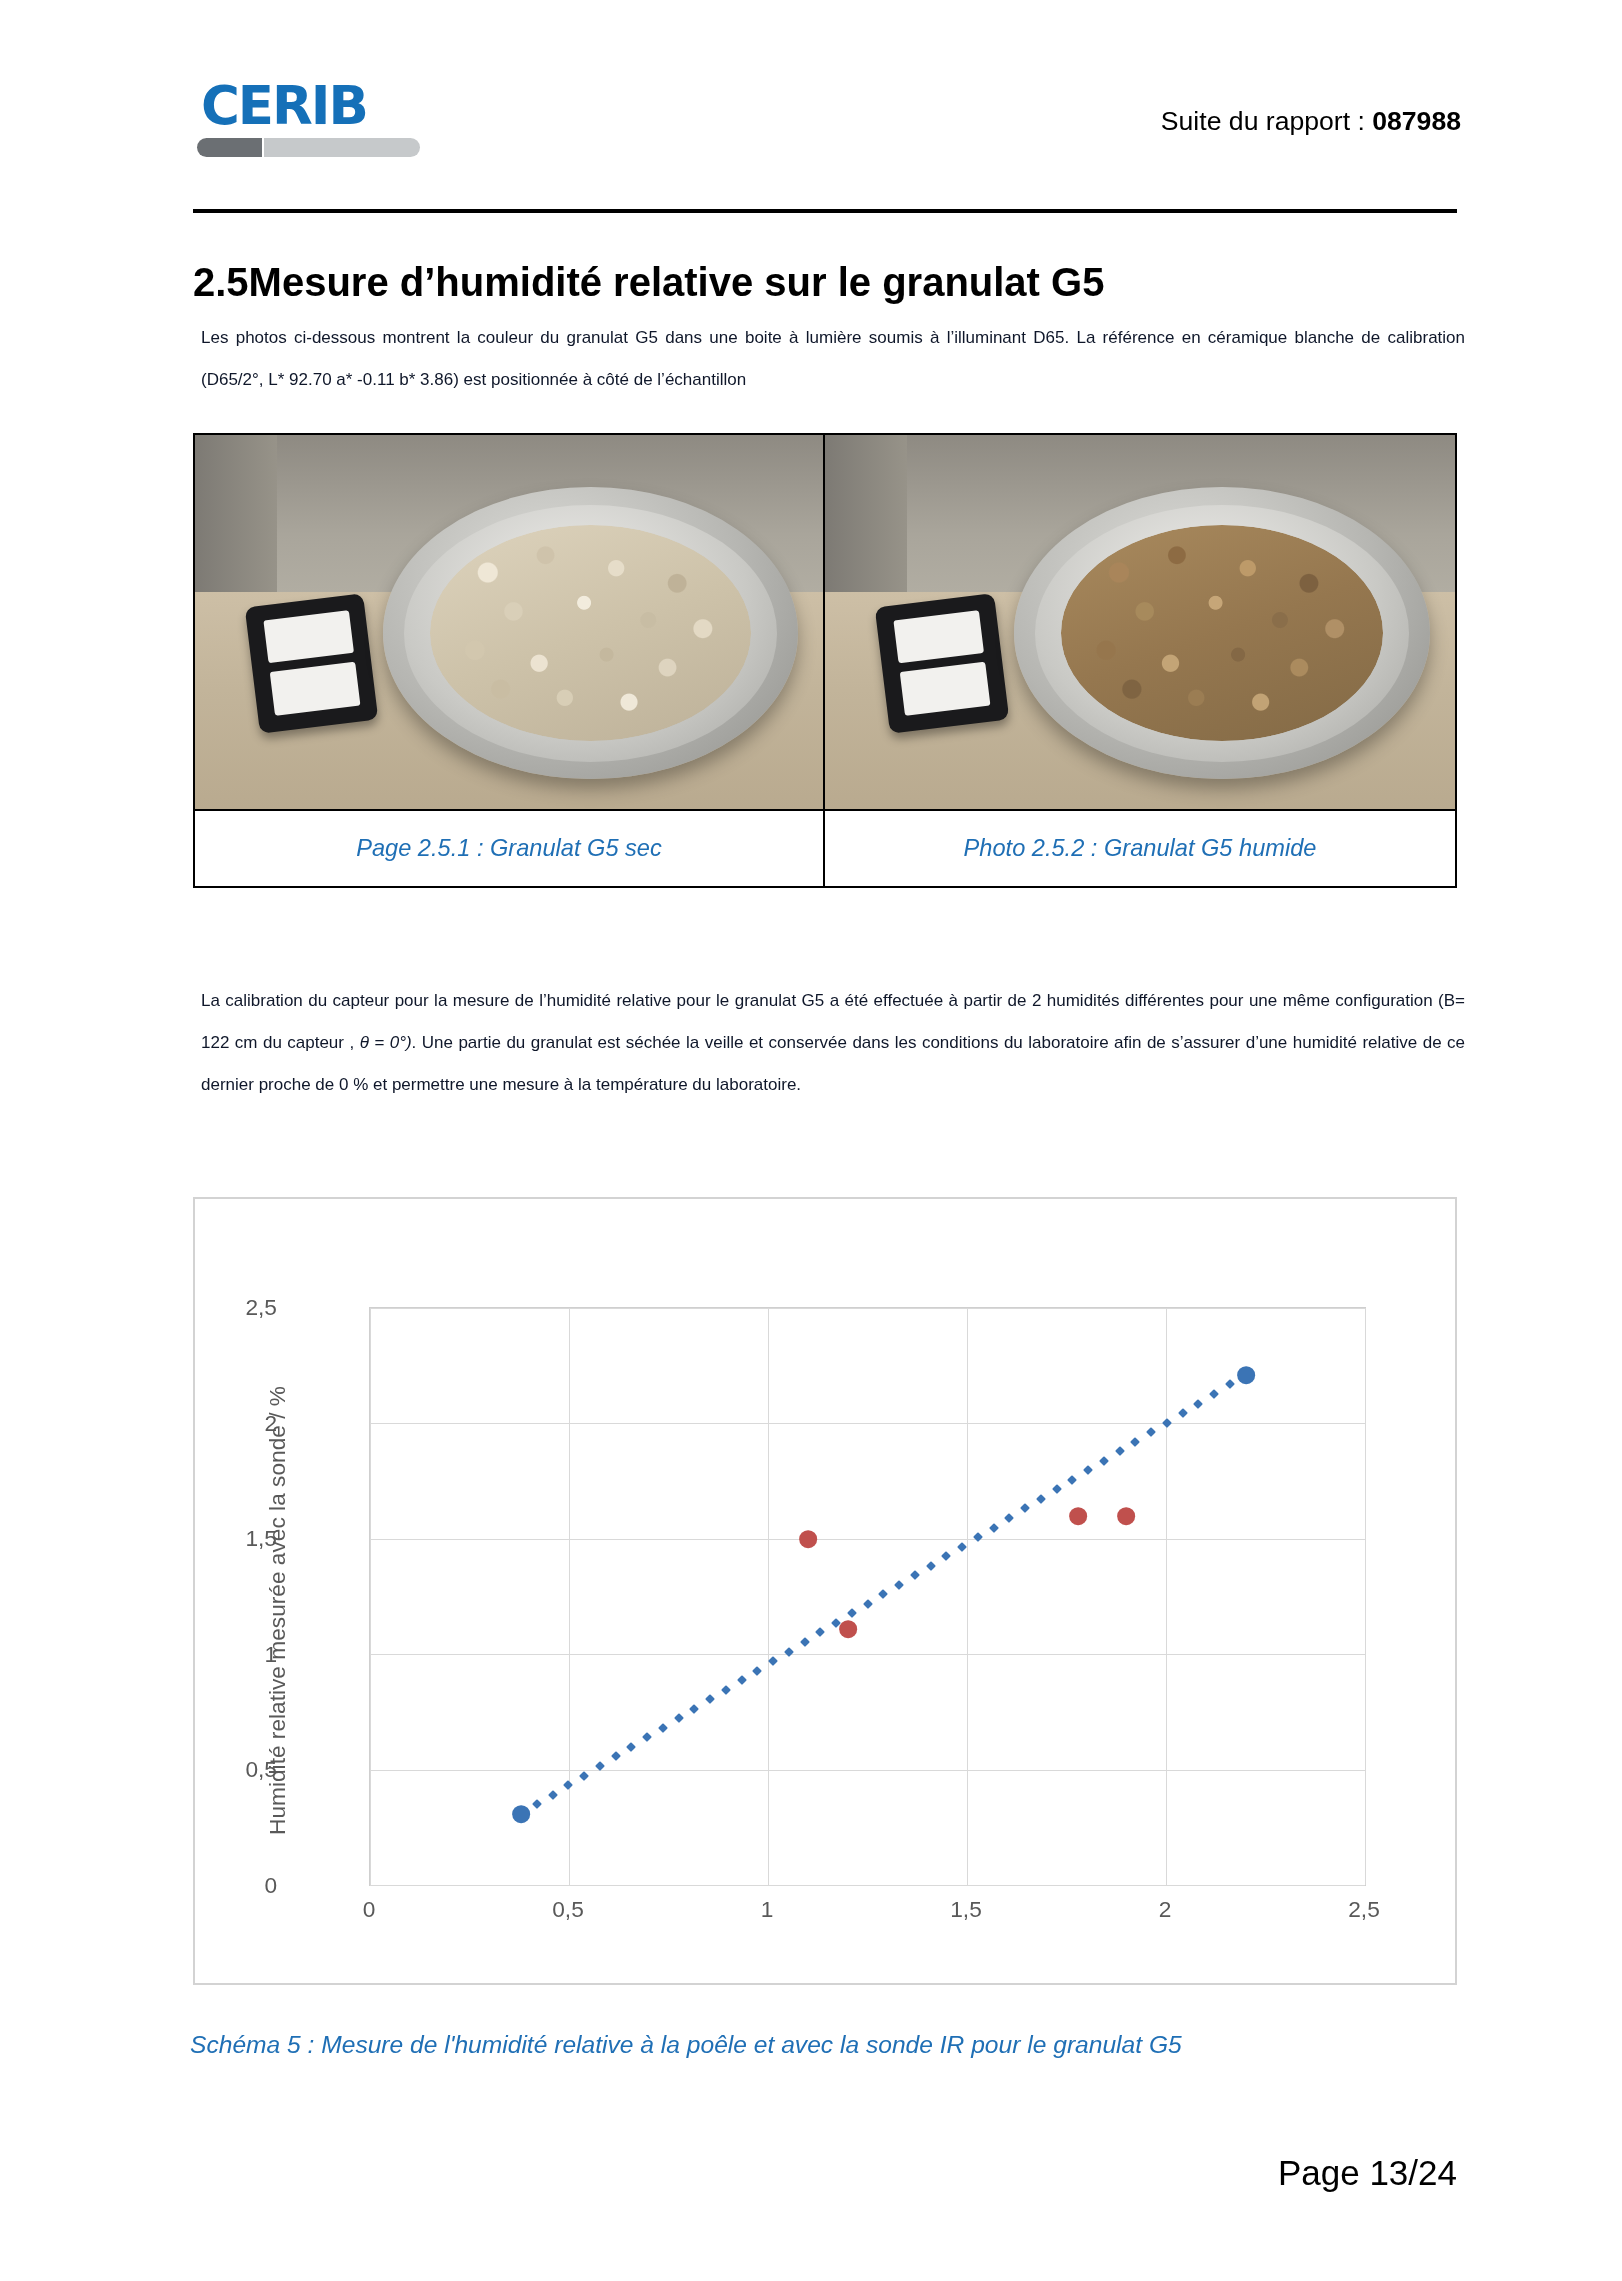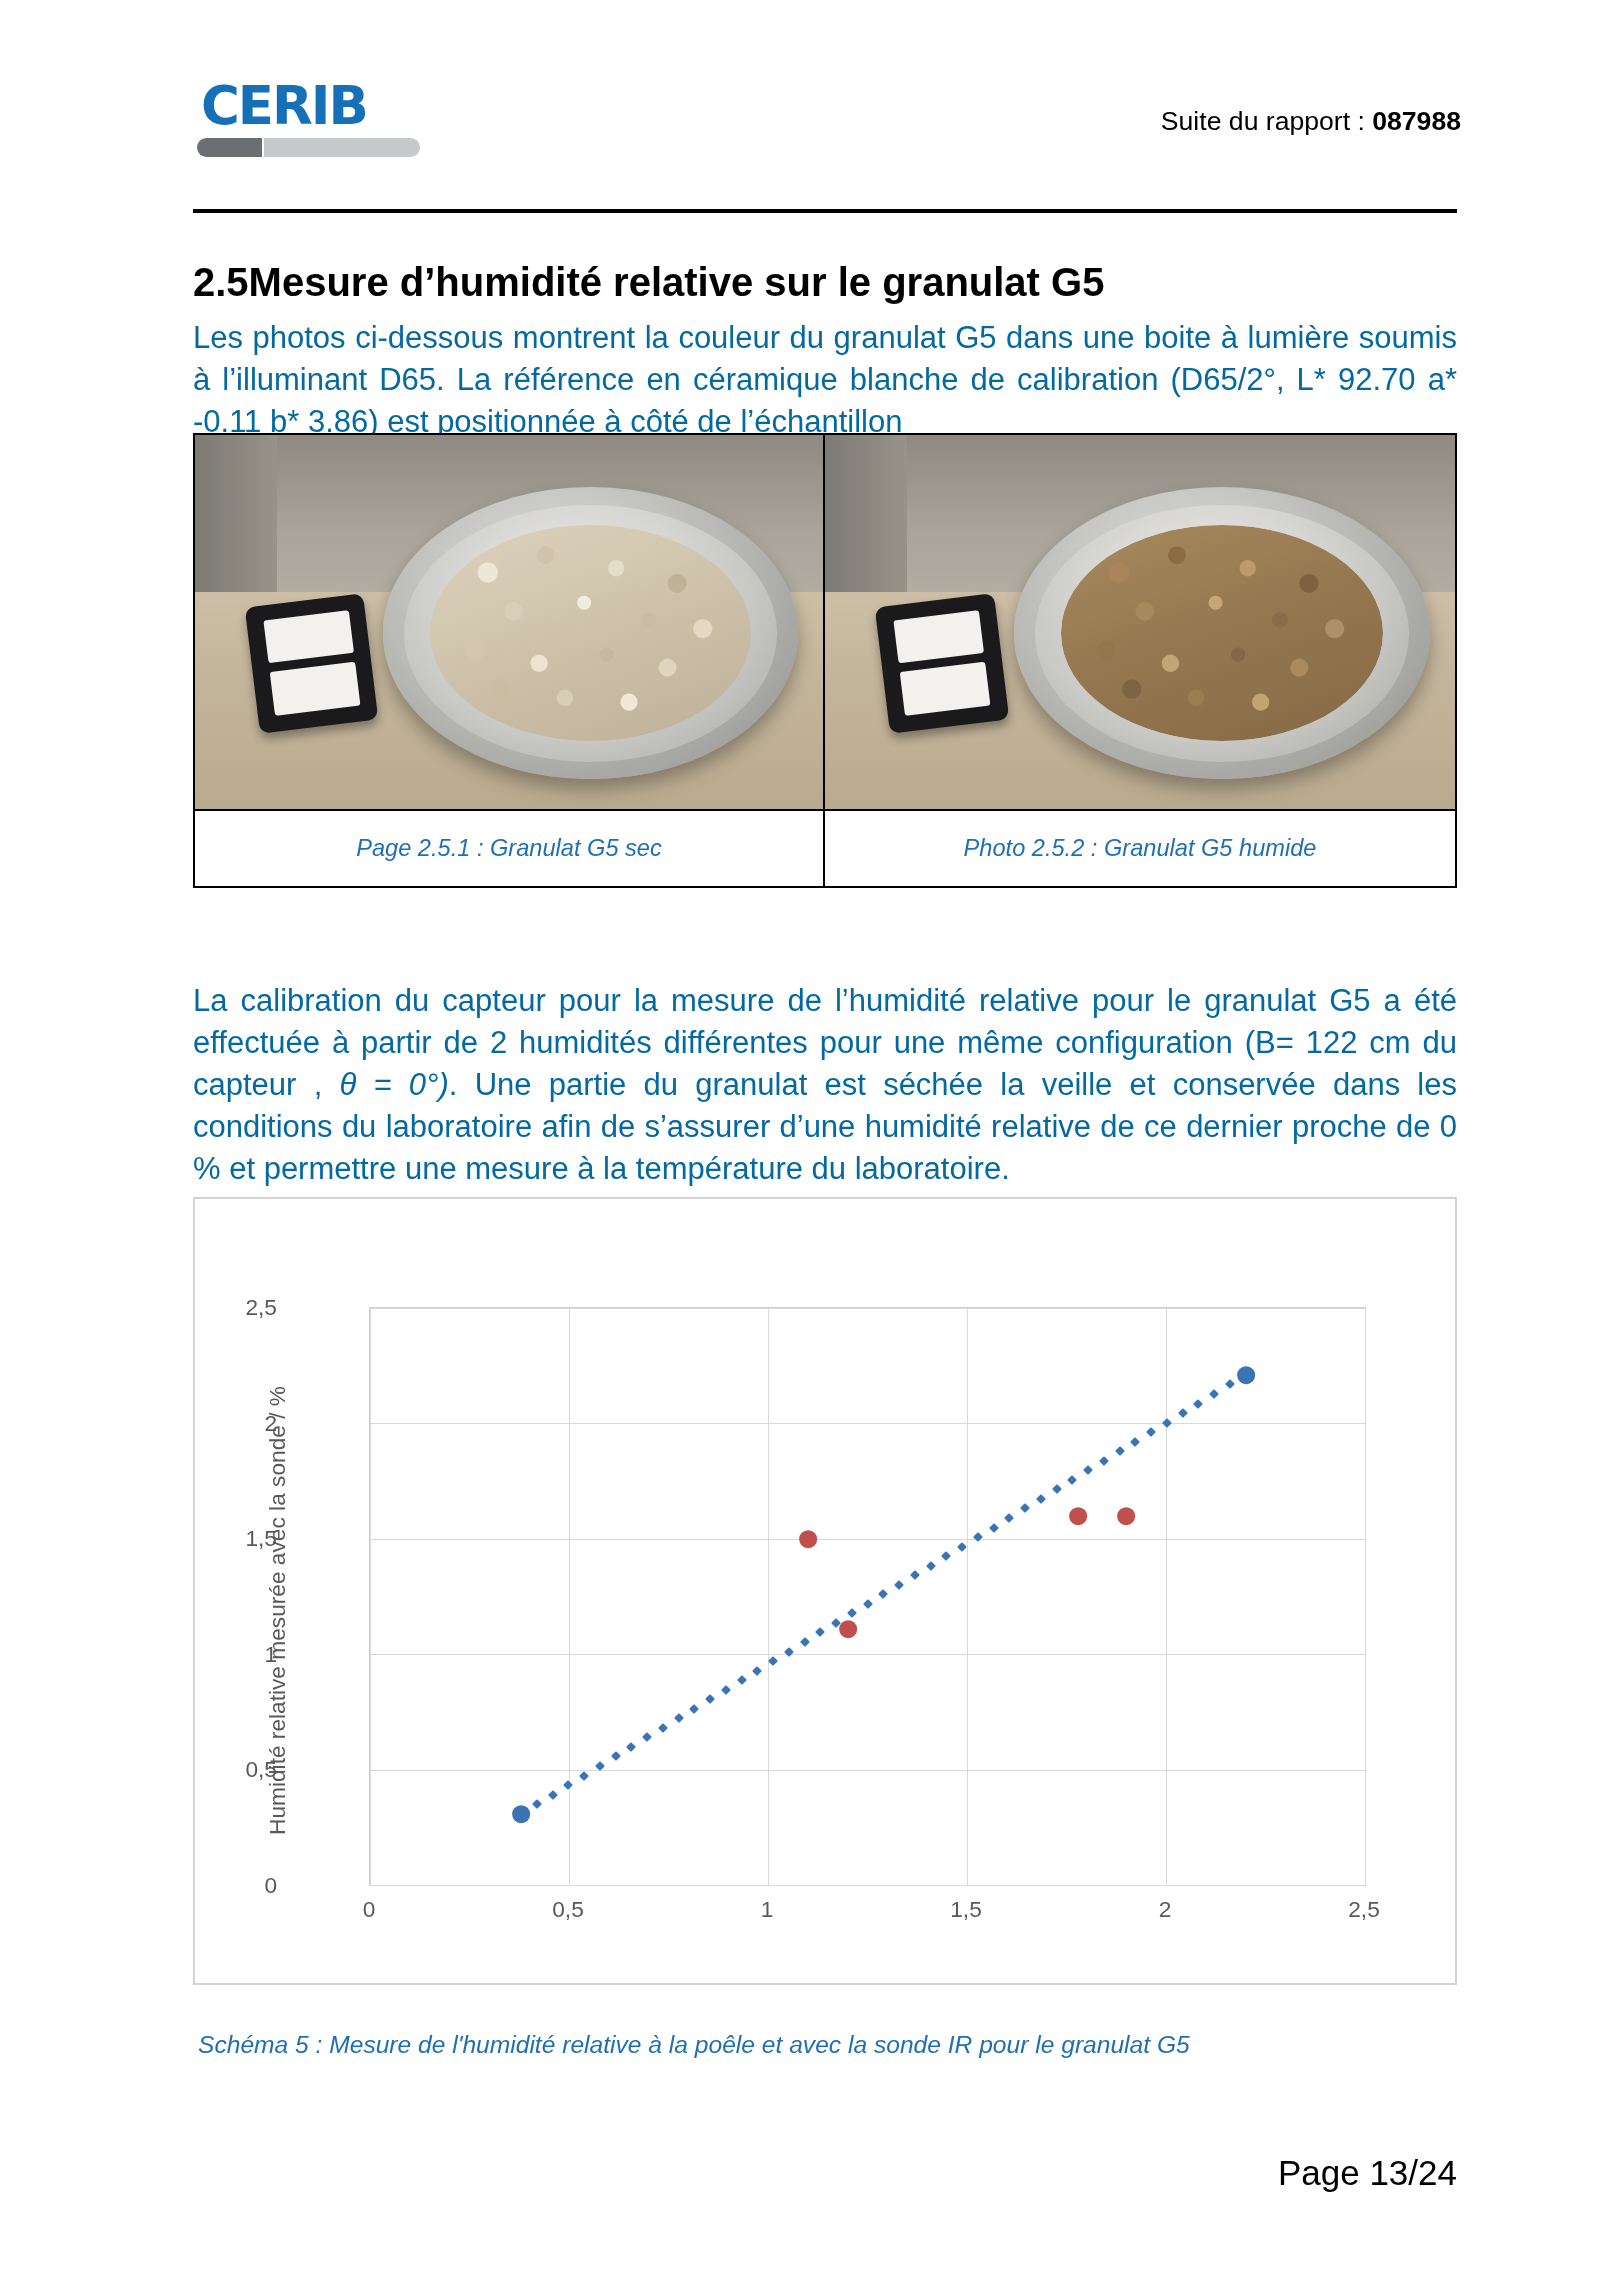--- a/index.html
+++ b/index.html
@@ -110,26 +110,26 @@
     font-size: 26.6px;
     font-weight: 700;
     color: #000;
     white-space: nowrap;
   }
   .h3 .num { display: inline-block; min-width: 99px; }
 
   
   .para {
     position: absolute;
-    left: 193px;
+    left: 201px;
     width: 1264px;
-    font-size: 31px;
+    font-size: 17px;
     line-height: 42px;
     text-align: justify;
-    color: #0369a1;
+    color: #0f172a;
   }
   .para.p1 { top: 317px; }
   .para.p2 { top: 980px; }
   .para .ital { font-style: italic; }
 
   
   .photo-block {
     position: absolute;
     left: 193px;
     top: 433px;
@@ -360,21 +360,21 @@
     width: 6.9px;
     height: 6.9px;
     background: #3b74b5;
     border-radius: 1px;
     transform: translate(-50%, -50%) rotate(45deg);
   }
 
   
   .fig-caption {
     position: absolute;
-    left: 198px;
+    left: 190px;
     top: 2031px;
     font-size: 24.6px;
     font-style: italic;
     color: #1f6fb5;
     white-space: nowrap;
   }
 
   
   .footer {
     position: absolute;

